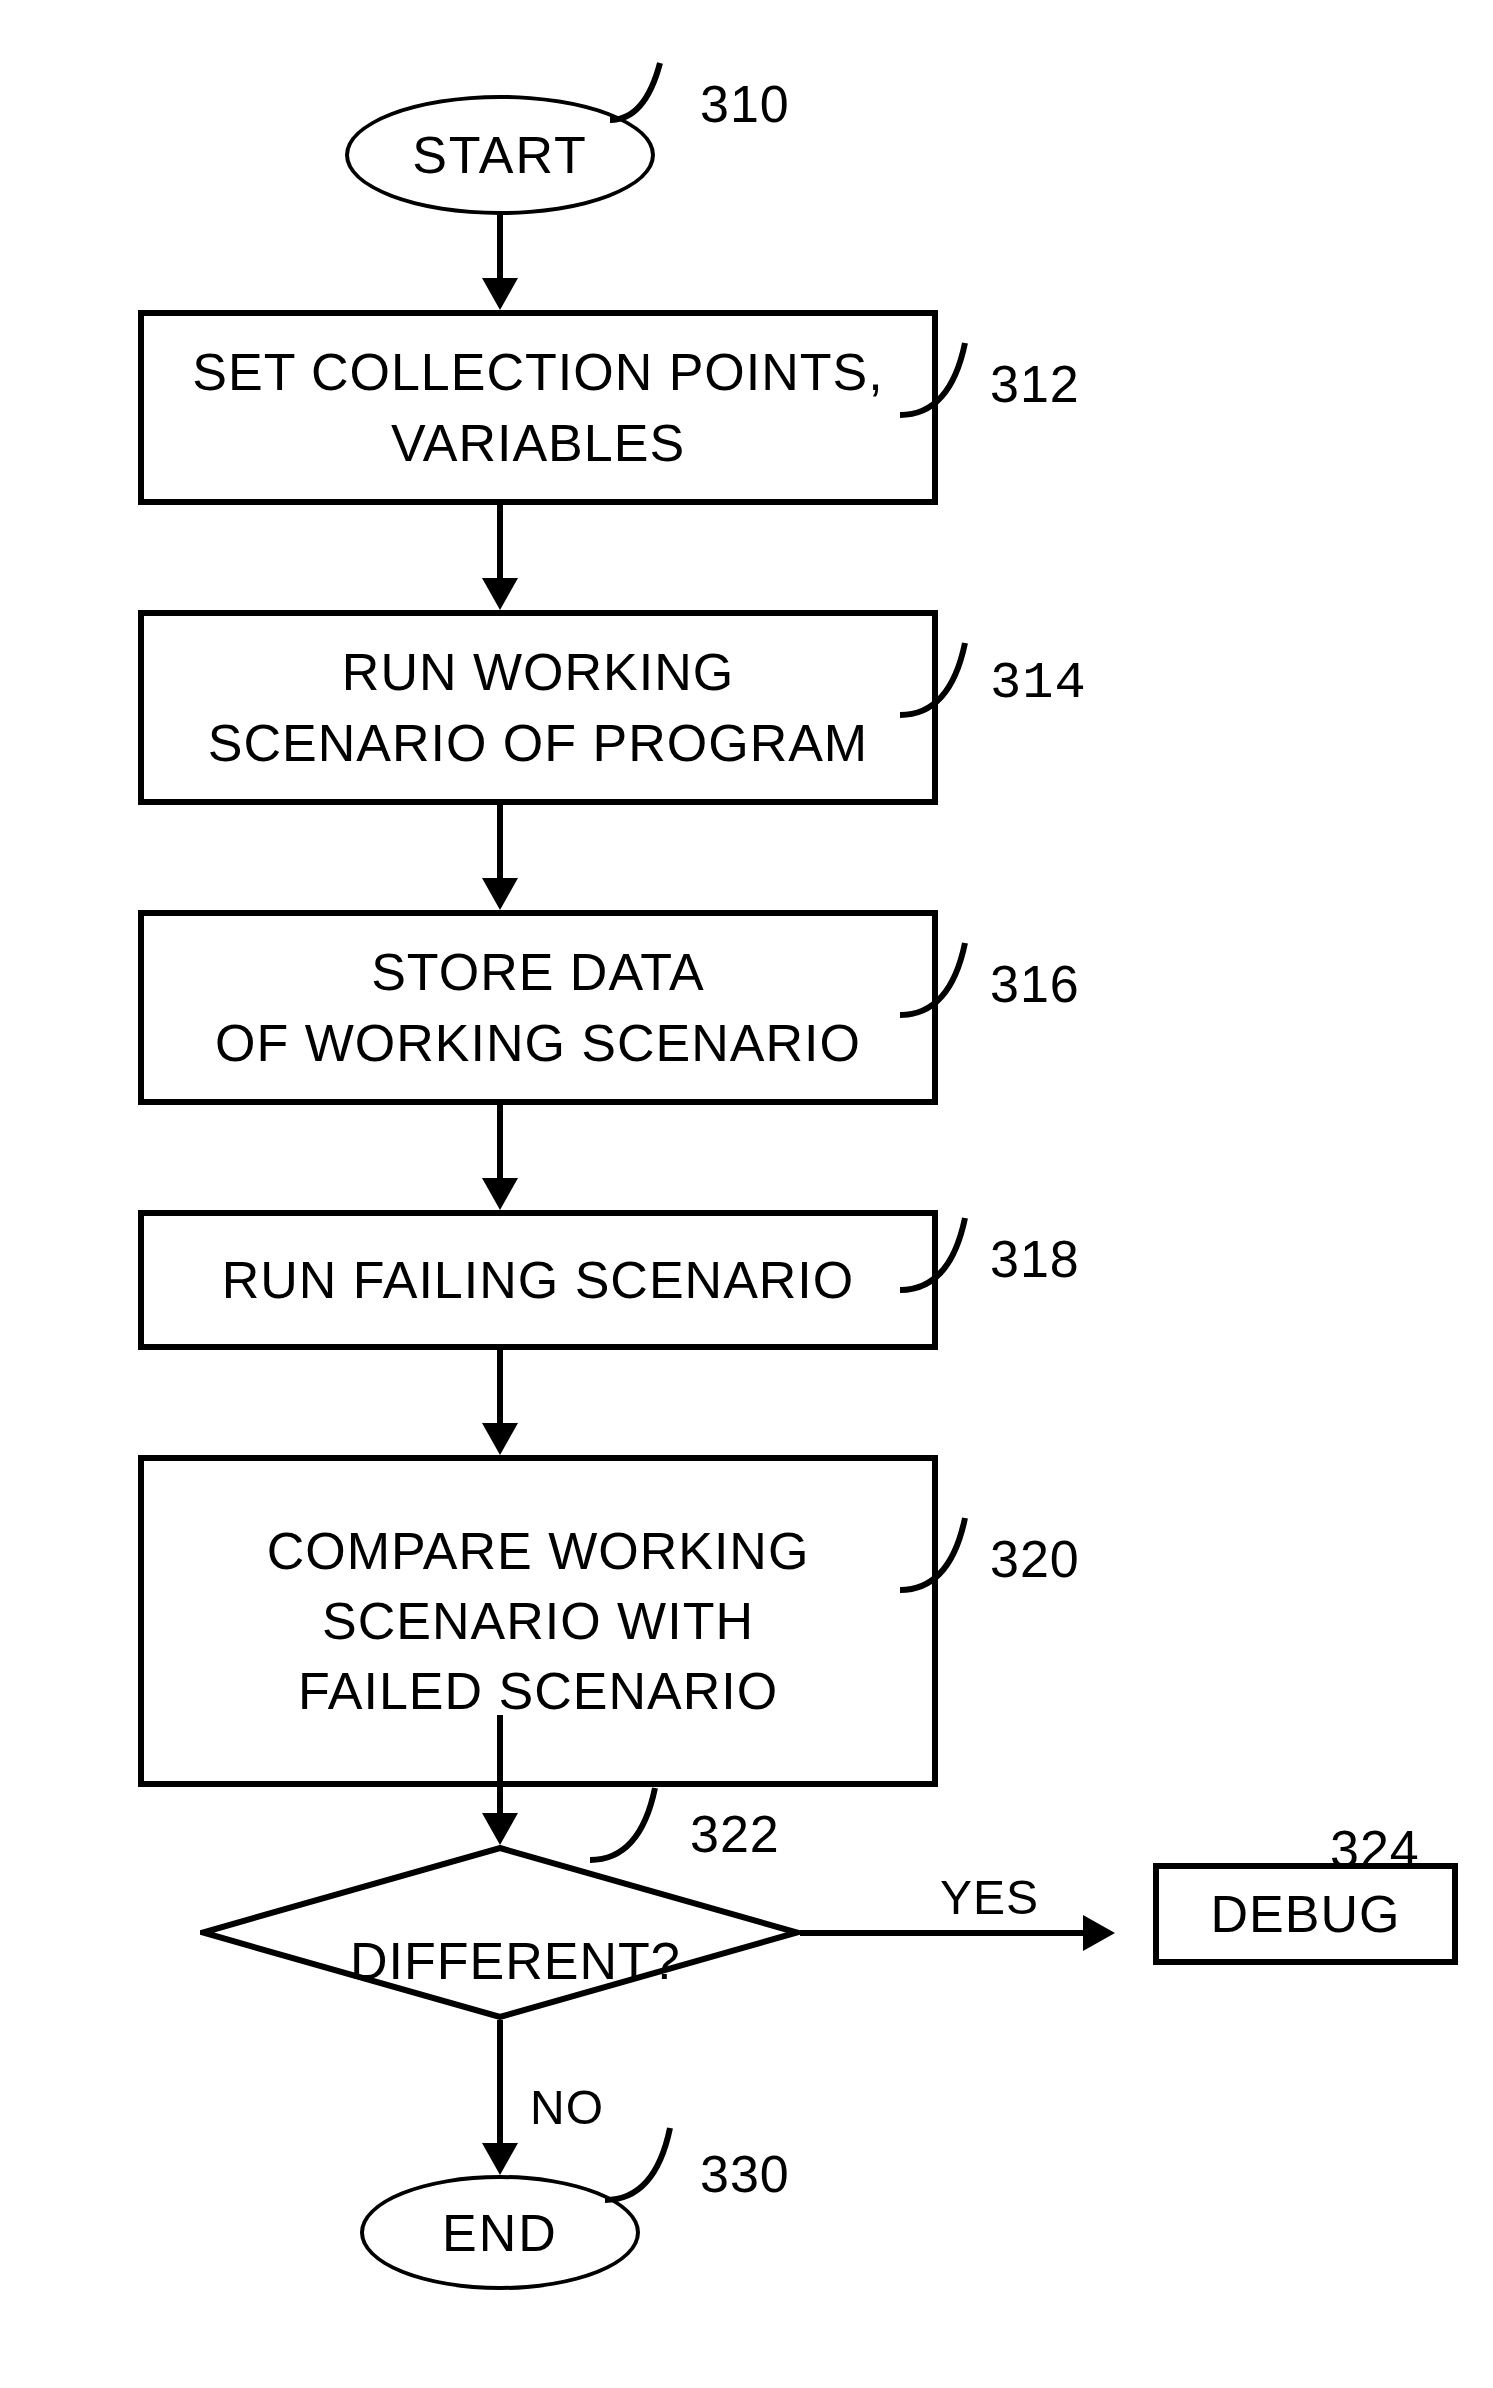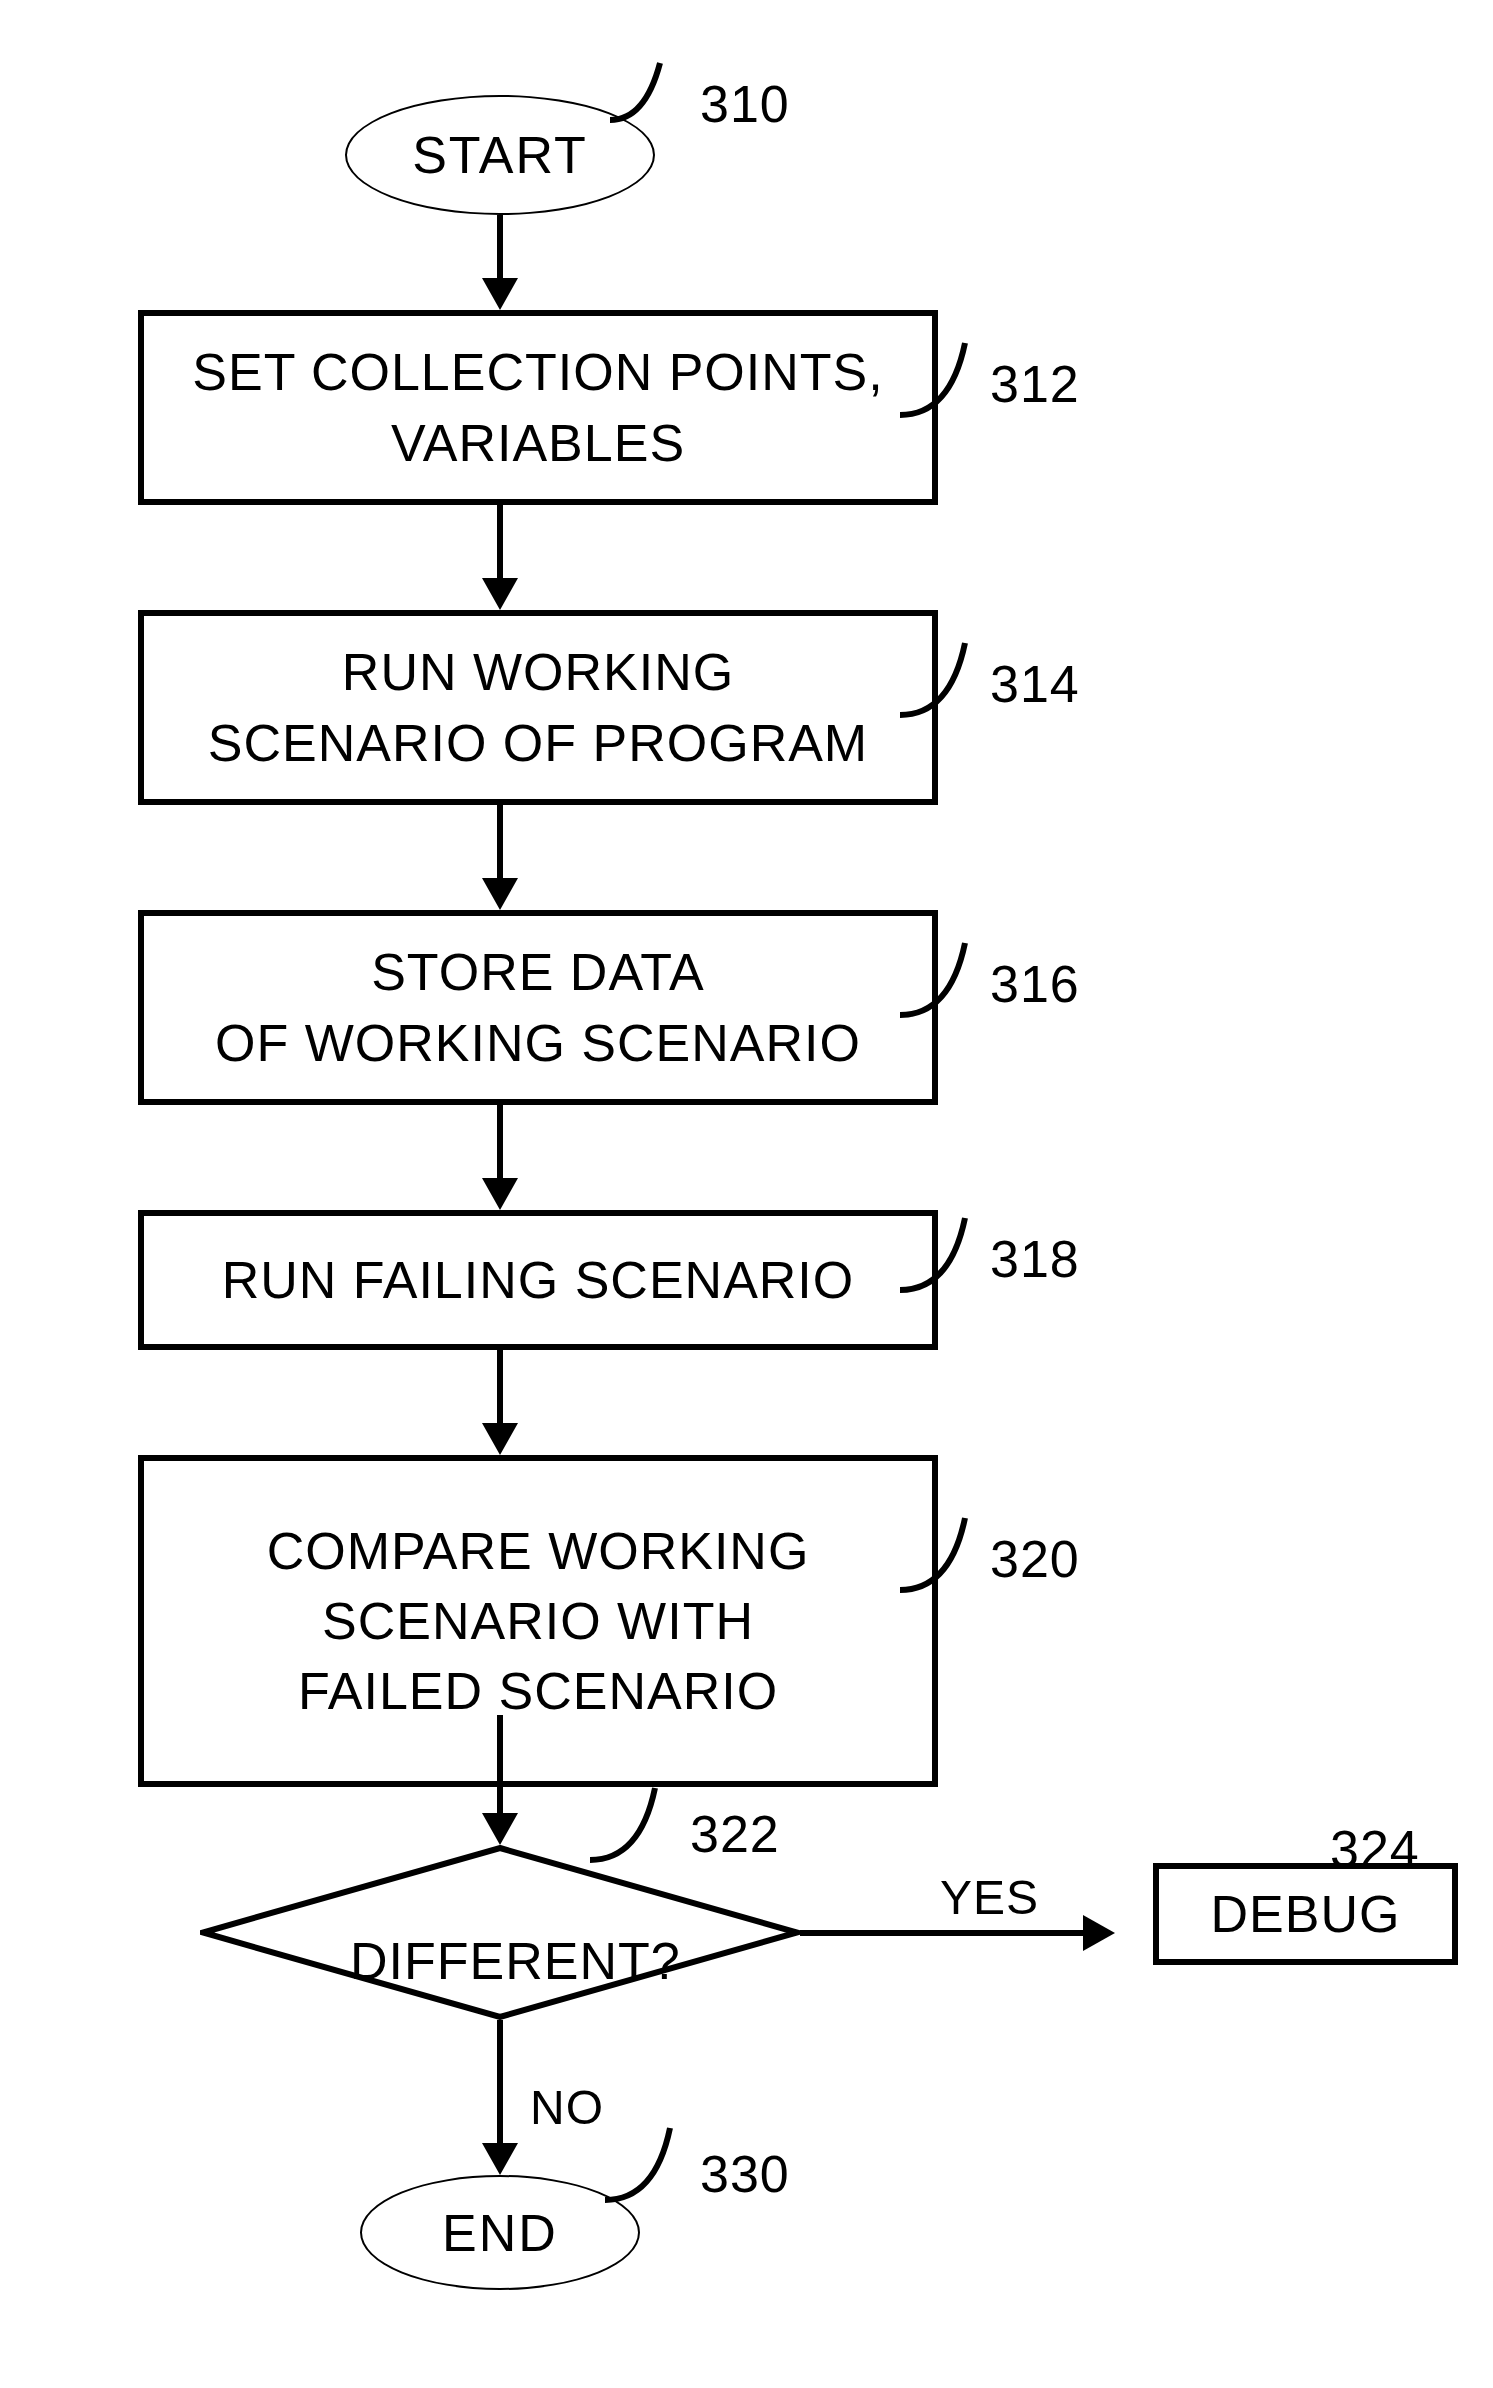--- a/index.html
+++ b/index.html
@@ -1,21 +1,21 @@
 <!DOCTYPE html>
 <html><head>
 <meta charset="utf-8">
 <style>
   * { box-sizing: border-box; margin: 0; padding: 0; }
   html, body { width: 1493px; height: 2388px; background: #ffffff; }
   body { position: relative; font-family: Arial, Helvetica, sans-serif; color: #000; }
 
   .terminator {
     position: absolute;
-    border: 2px solid #000000;
+    border: 4px solid #000000;
     border-radius: 50%;
     display: flex;
     align-items: center;
     justify-content: center;
     background: #fff;
   }
   .terminator span {
     font-size: 52px;
     letter-spacing: 2px;
   }
@@ -116,21 +116,21 @@
 <div class="line-v" style="left:497px; top:505px; height:80px;"></div>
 <div class="arrow-down" style="left:482px; top:578px;"></div>
 
 <div class="process" style="left:100px; top:610px; width:800px; height:195px;">
   <span>RUN WORKING
 SCENARIO OF PROGRAM</span>
 </div>
 <svg class="leader" style="left:900px; top:635px; width:110px; height:90px;" viewBox="0 0 110 90">
   <path d="M0 80 Q 50 80 65 8" stroke="#000" stroke-width="6" fill="none"></path>
 </svg>
-<div class="ref-label" style="left:990px; top:610px;">314</div>
+<div class="ref-label" style="left:990px; top:610px;font-family:Liberation Mono, monospace;">314</div>
 
 <div class="line-v" style="left:497px; top:805px; height:80px;"></div>
 <div class="arrow-down" style="left:482px; top:878px;"></div>
 
 <div class="process" style="left:100px; top:910px; width:800px; height:195px;">
   <span>STORE DATA
 OF WORKING SCENARIO</span>
 </div>
 <svg class="leader" style="left:900px; top:935px; width:110px; height:90px;" viewBox="0 0 110 90">
   <path d="M0 80 Q 50 80 65 8" stroke="#000" stroke-width="6" fill="none"></path>

